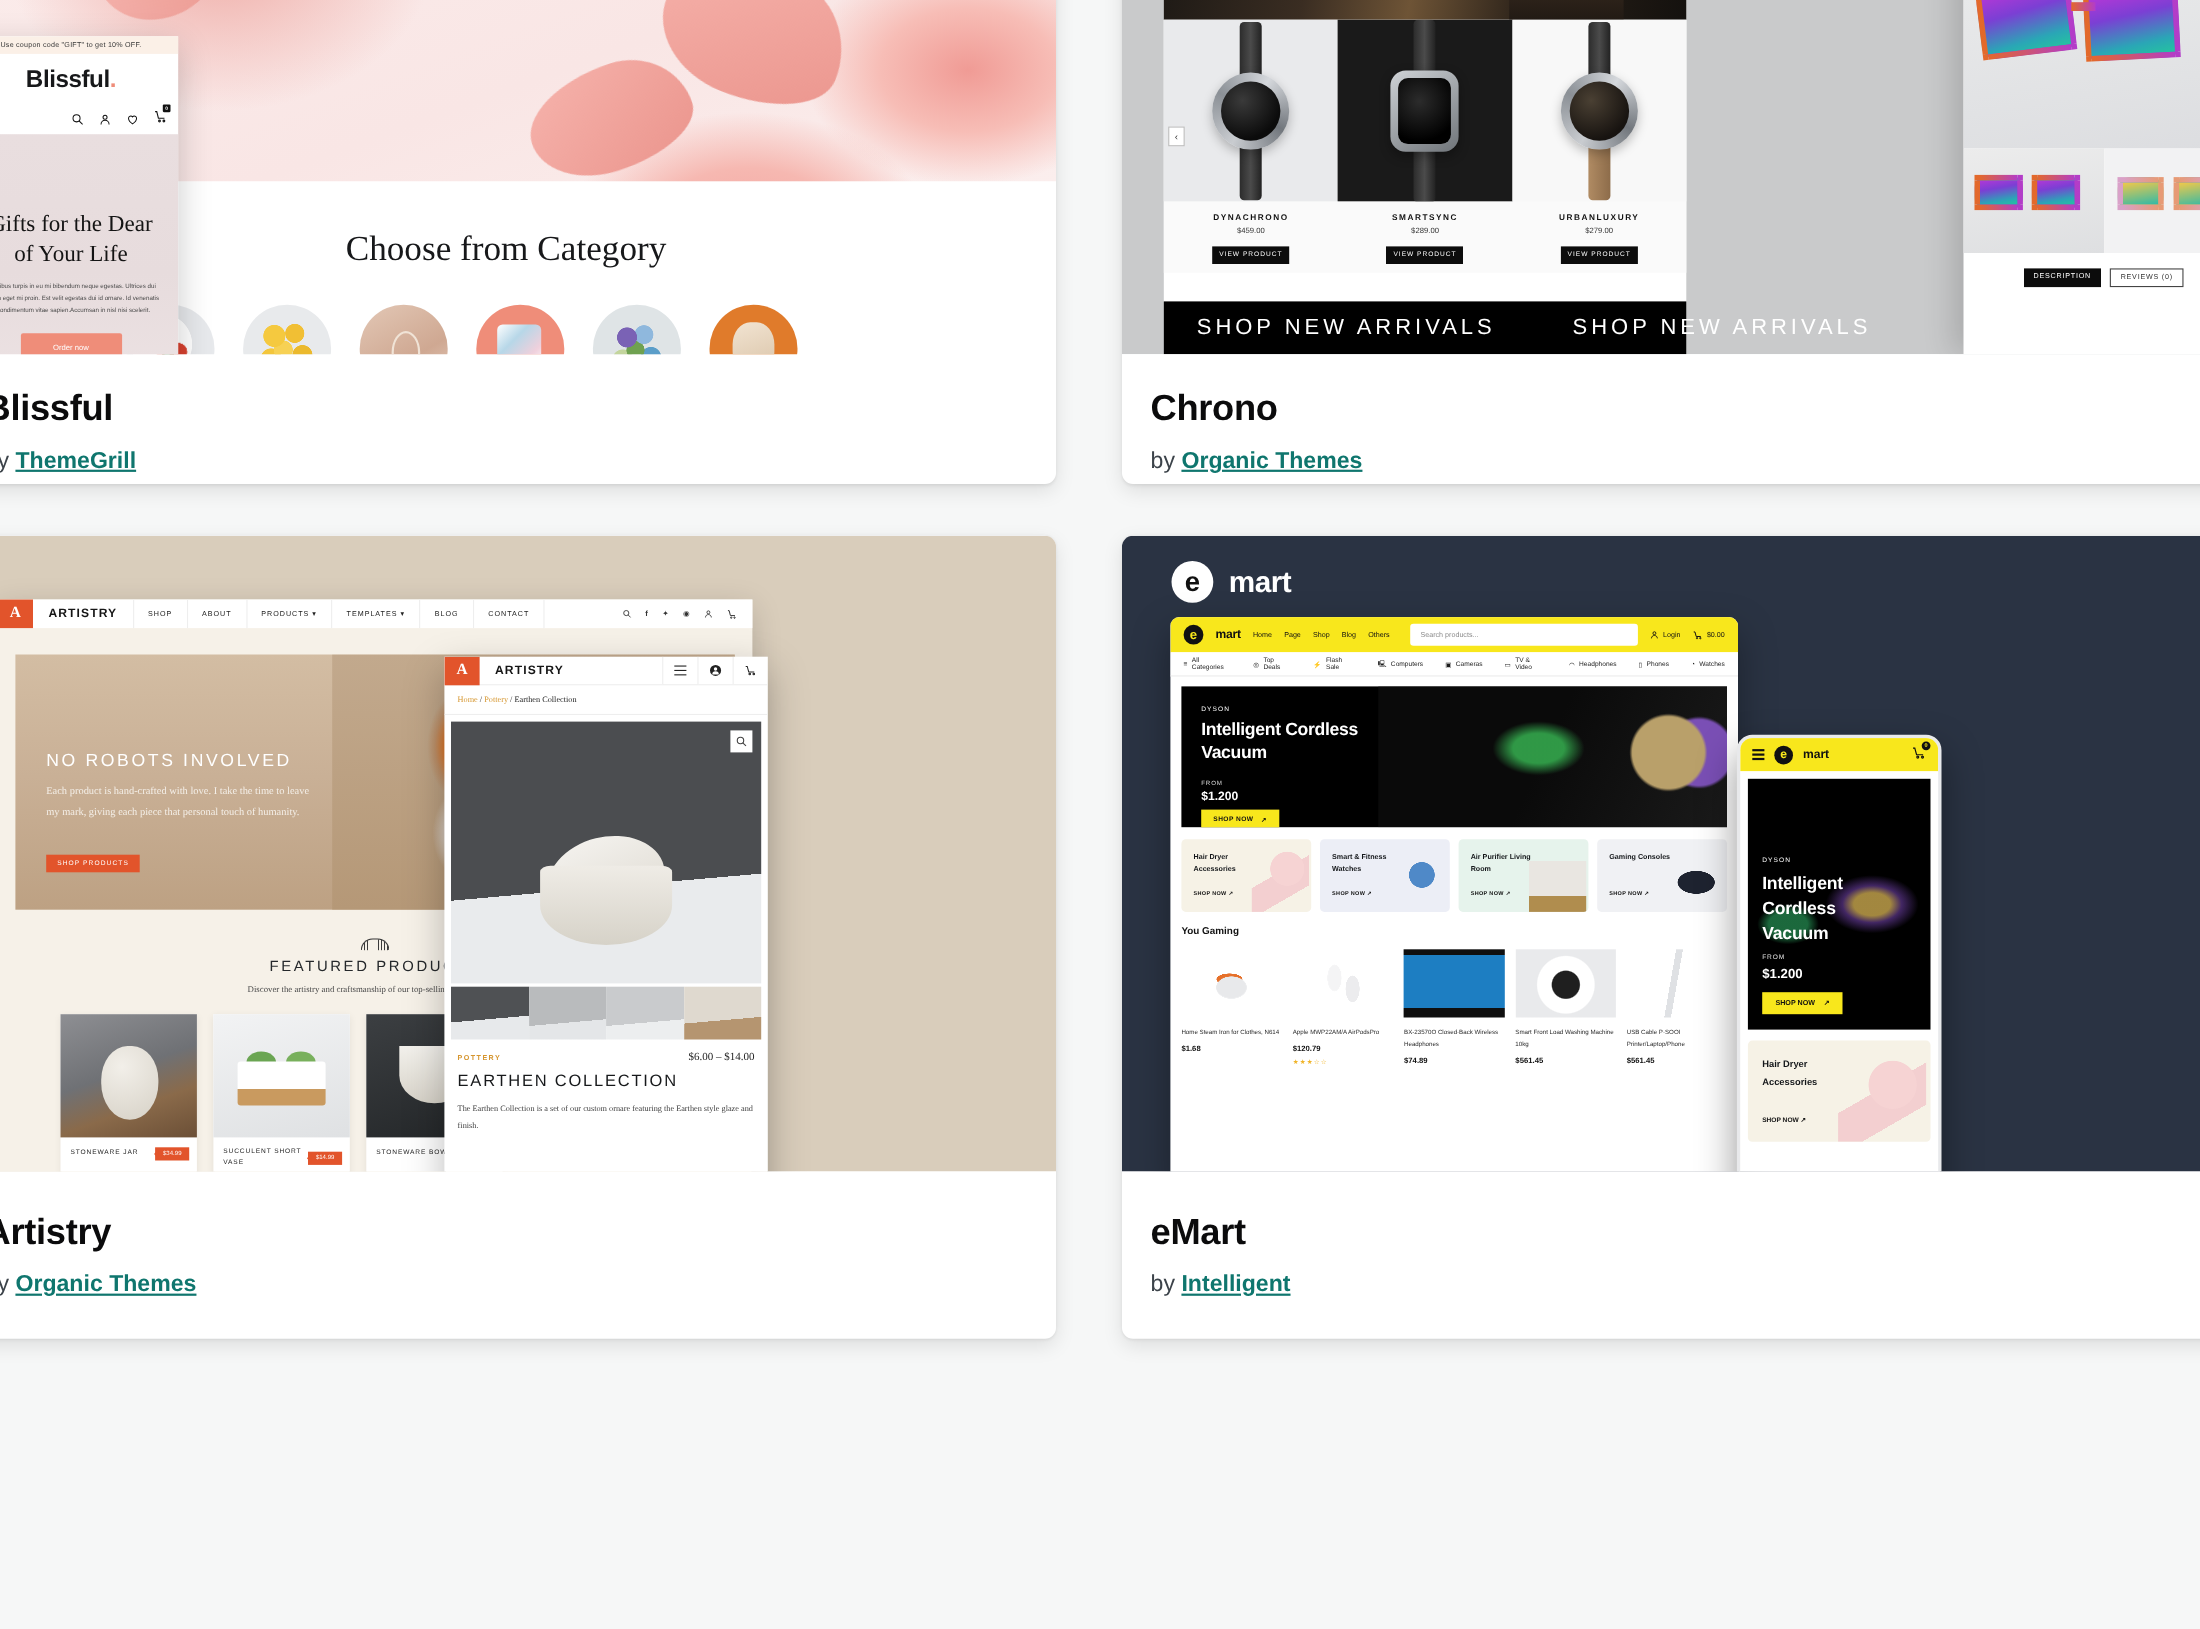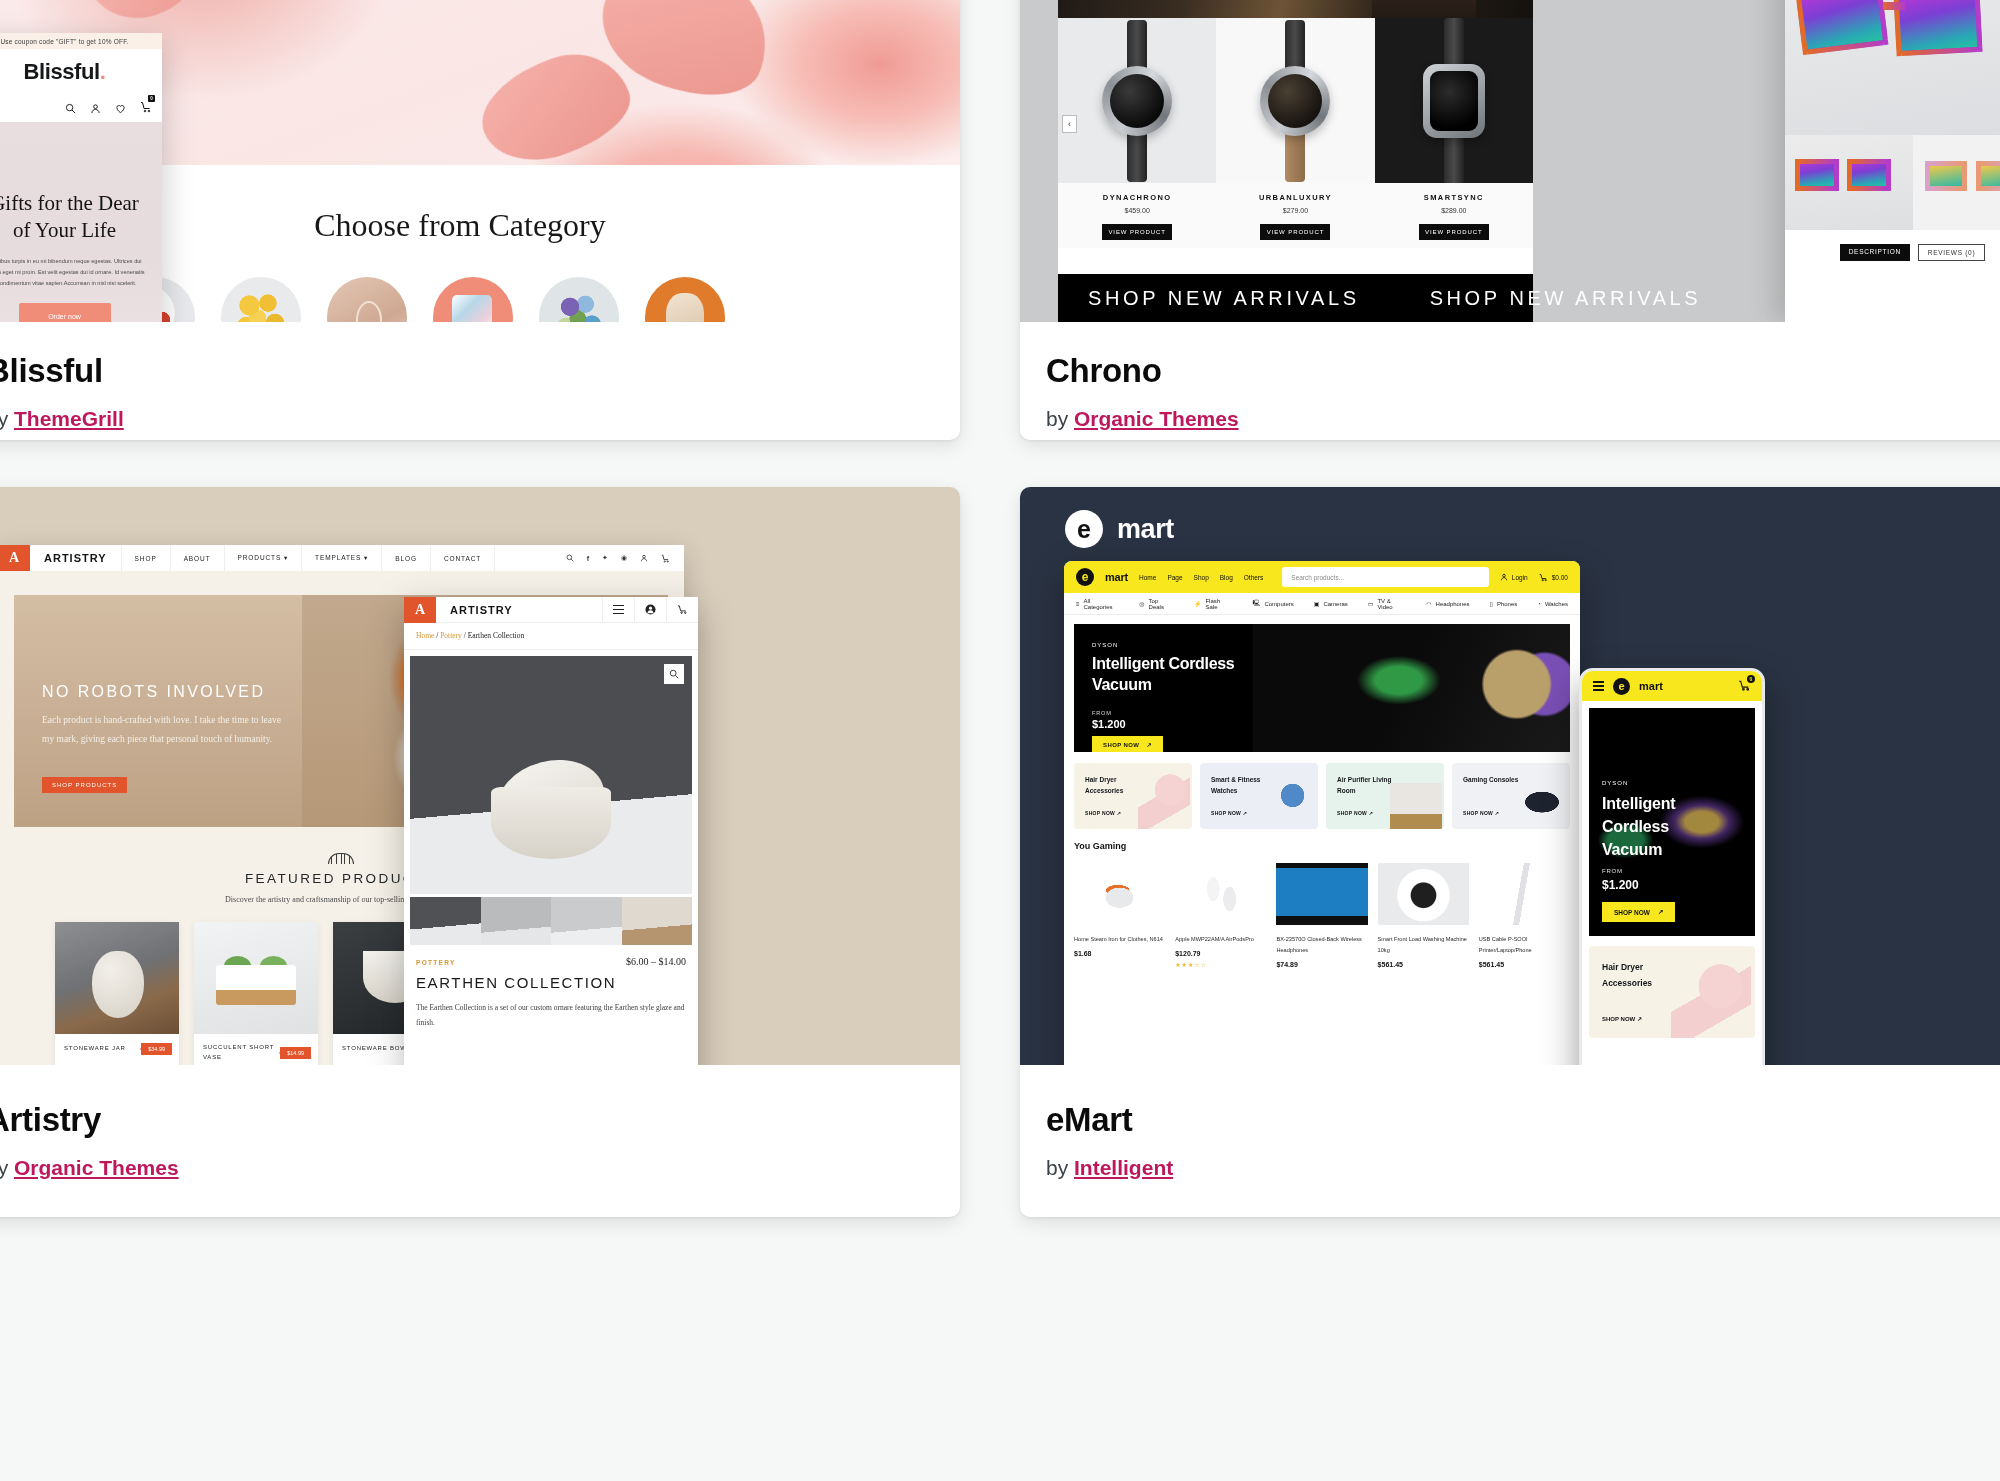--- a/index.html
+++ b/index.html
@@ -25,21 +25,21 @@
   .card-thumb { position: relative; overflow: hidden; width: 100%; }
   .card-meta { padding: 30px 26px 0 26px; }
   .card-title {
     font-size: 33px; font-weight: 700; color: #0b0b0c;
     letter-spacing: -.3px; line-height: 1.15;
   }
   .card-by {
     margin-top: 17px; font-size: 21px; color: #3c434a;
   }
   .card-by a {
-    color: #be185d; 
+    color: #0f766e; 
     text-underline-offset: 2px; font-weight: 600;
   }
 
   
   #card-blissful { left: -40px; top: -60px; width: 1000px; height: 500px; }
   #card-blissful .card-thumb { height: 382px; }
   #card-chrono   { left: 1020px; top: -60px; width: 1020px; height: 500px; }
   #card-chrono .card-thumb { height: 382px; }
   #card-artistry { left: -40px; top: 487px; width: 1000px; height: 730px; }
   #card-artistry .card-thumb { height: 578px; }
@@ -428,41 +428,41 @@
                     <div class="w-band up"></div>
                     <div class="w-band dn"></div>
                     <div class="w-round w-f-black"></div>
                   </div>
                 </div>
               <div class="ch-label">DYNACHRONO</div>
               <div class="ch-price">$459.00</div>
               <div class="ch-btn">VIEW PRODUCT</div>
             </div>
             <div class="ch-cell">
+              <div class="ch-img ch-d">
+                  <div class="watch">
+                    <div class="w-band up"></div>
+                    <div class="w-band dn"></div>
+                    <div class="w-sq"></div>
+                  </div>
+                </div>
+              <div class="ch-label">SMARTSYNC</div>
+              <div class="ch-price">$289.00</div>
+              <div class="ch-btn">VIEW PRODUCT</div>
+            </div>
+            <div class="ch-cell">
               <div class="ch-img ch-c">
                   <div class="watch">
                     <div class="w-band up"></div>
                     <div class="w-band dn" style="background:linear-gradient(90deg,#b08b63,#8d6c4a);"></div>
                     <div class="w-round w-f-brown"></div>
                   </div>
                 </div>
               <div class="ch-label">URBANLUXURY</div>
               <div class="ch-price">$279.00</div>
-              <div class="ch-btn">VIEW PRODUCT</div>
-            </div>
-            <div class="ch-cell">
-              <div class="ch-img ch-d">
-                  <div class="watch">
-                    <div class="w-band up"></div>
-                    <div class="w-band dn"></div>
-                    <div class="w-sq"></div>
-                  </div>
-                </div>
-              <div class="ch-label">SMARTSYNC</div>
-              <div class="ch-price">$289.00</div>
               <div class="ch-btn">VIEW PRODUCT</div>
             </div>
           </div>
           <div class="ch-prev">‹</div>
           <div class="ch-marquee">
             <span>SHOP NEW ARRIVALS</span>
             <span>SHOP NEW ARRIVALS</span>
           </div>
         </div>
         <div class="ch-glass">

